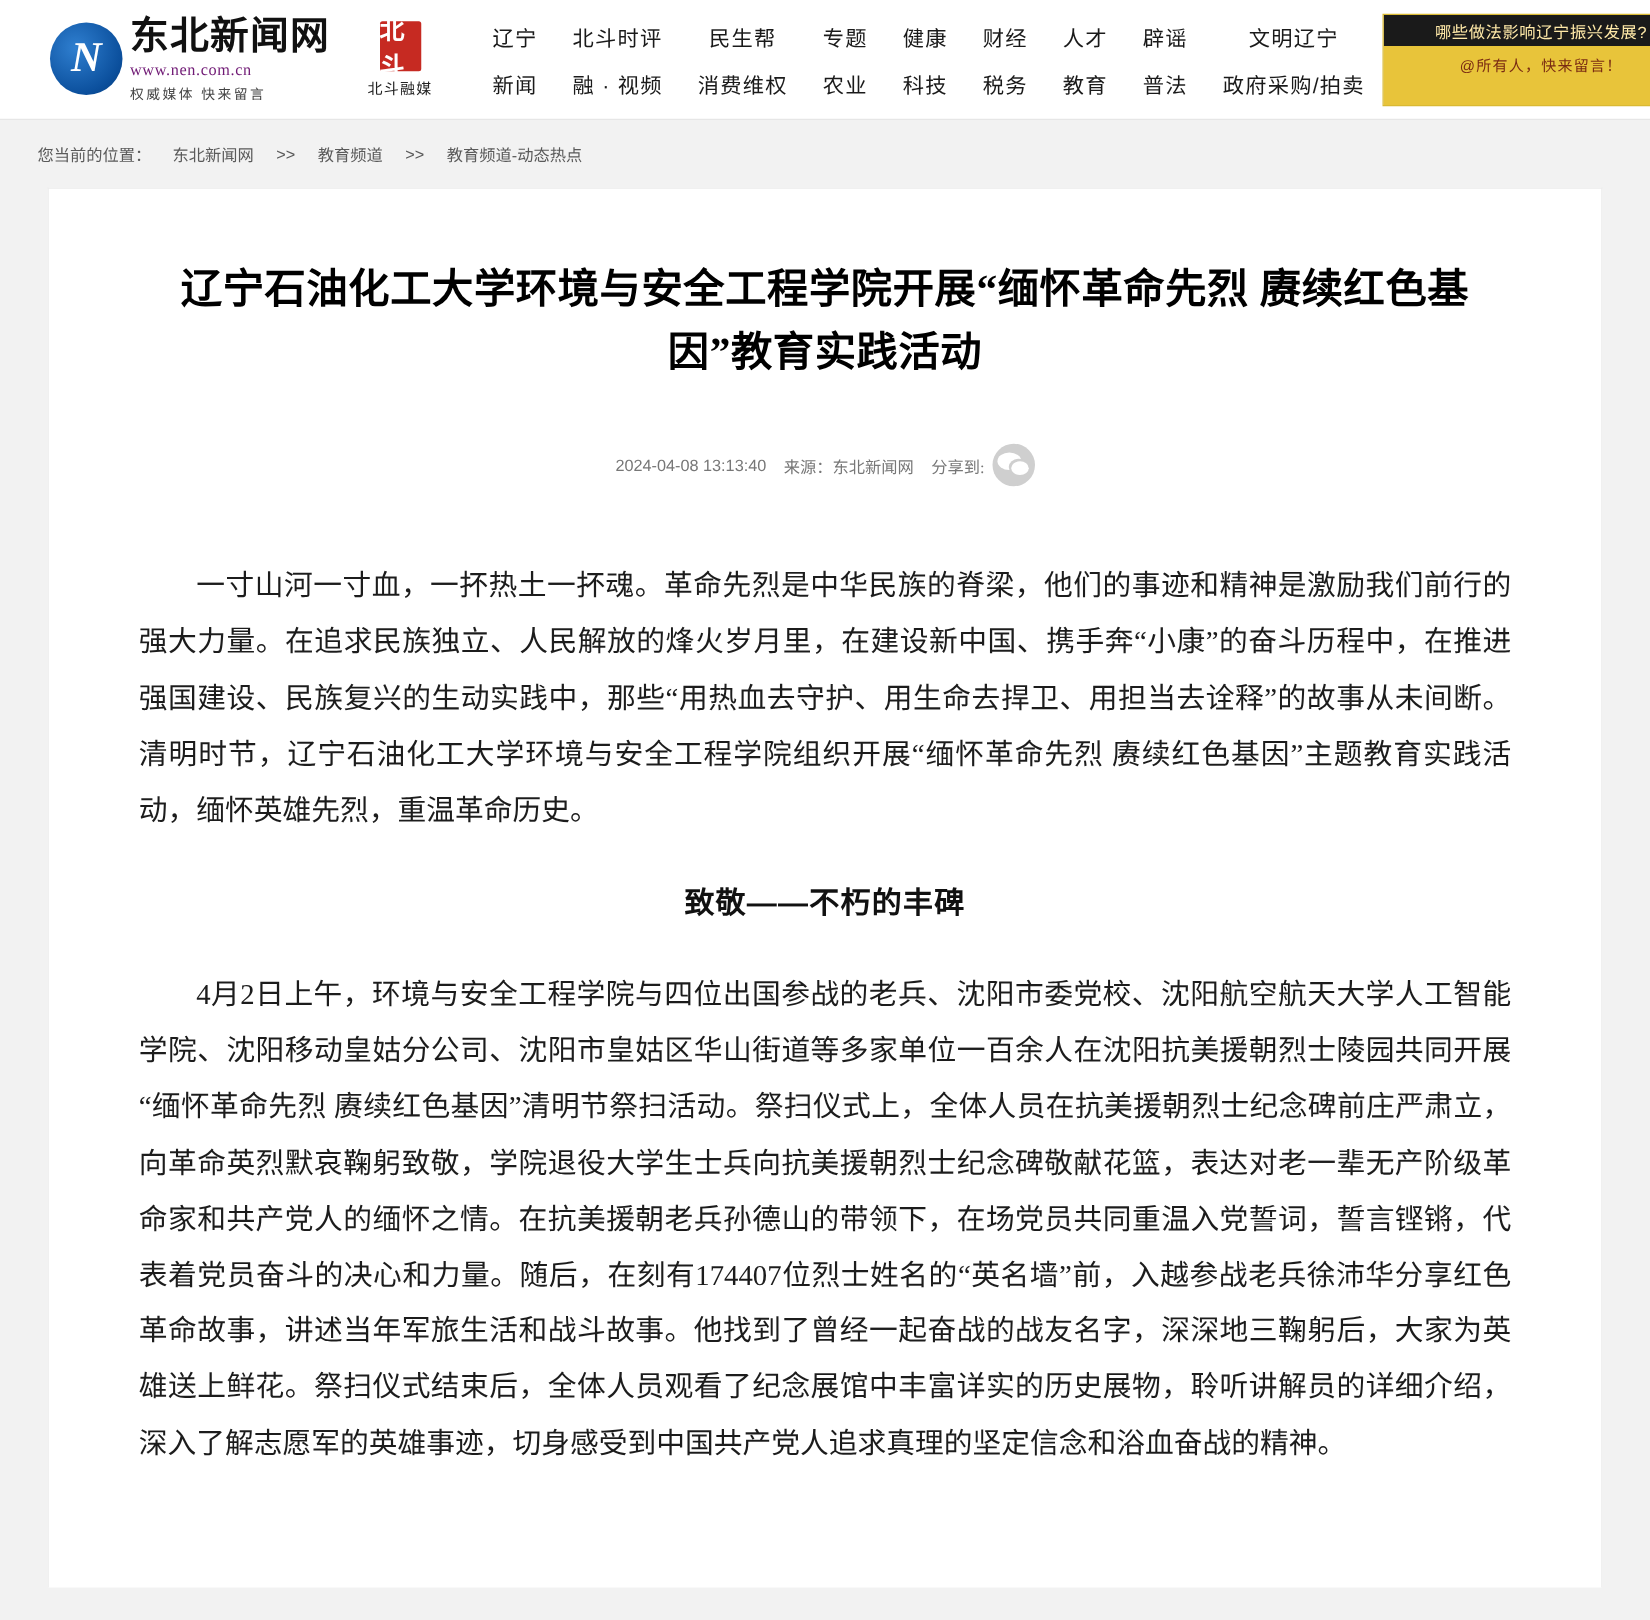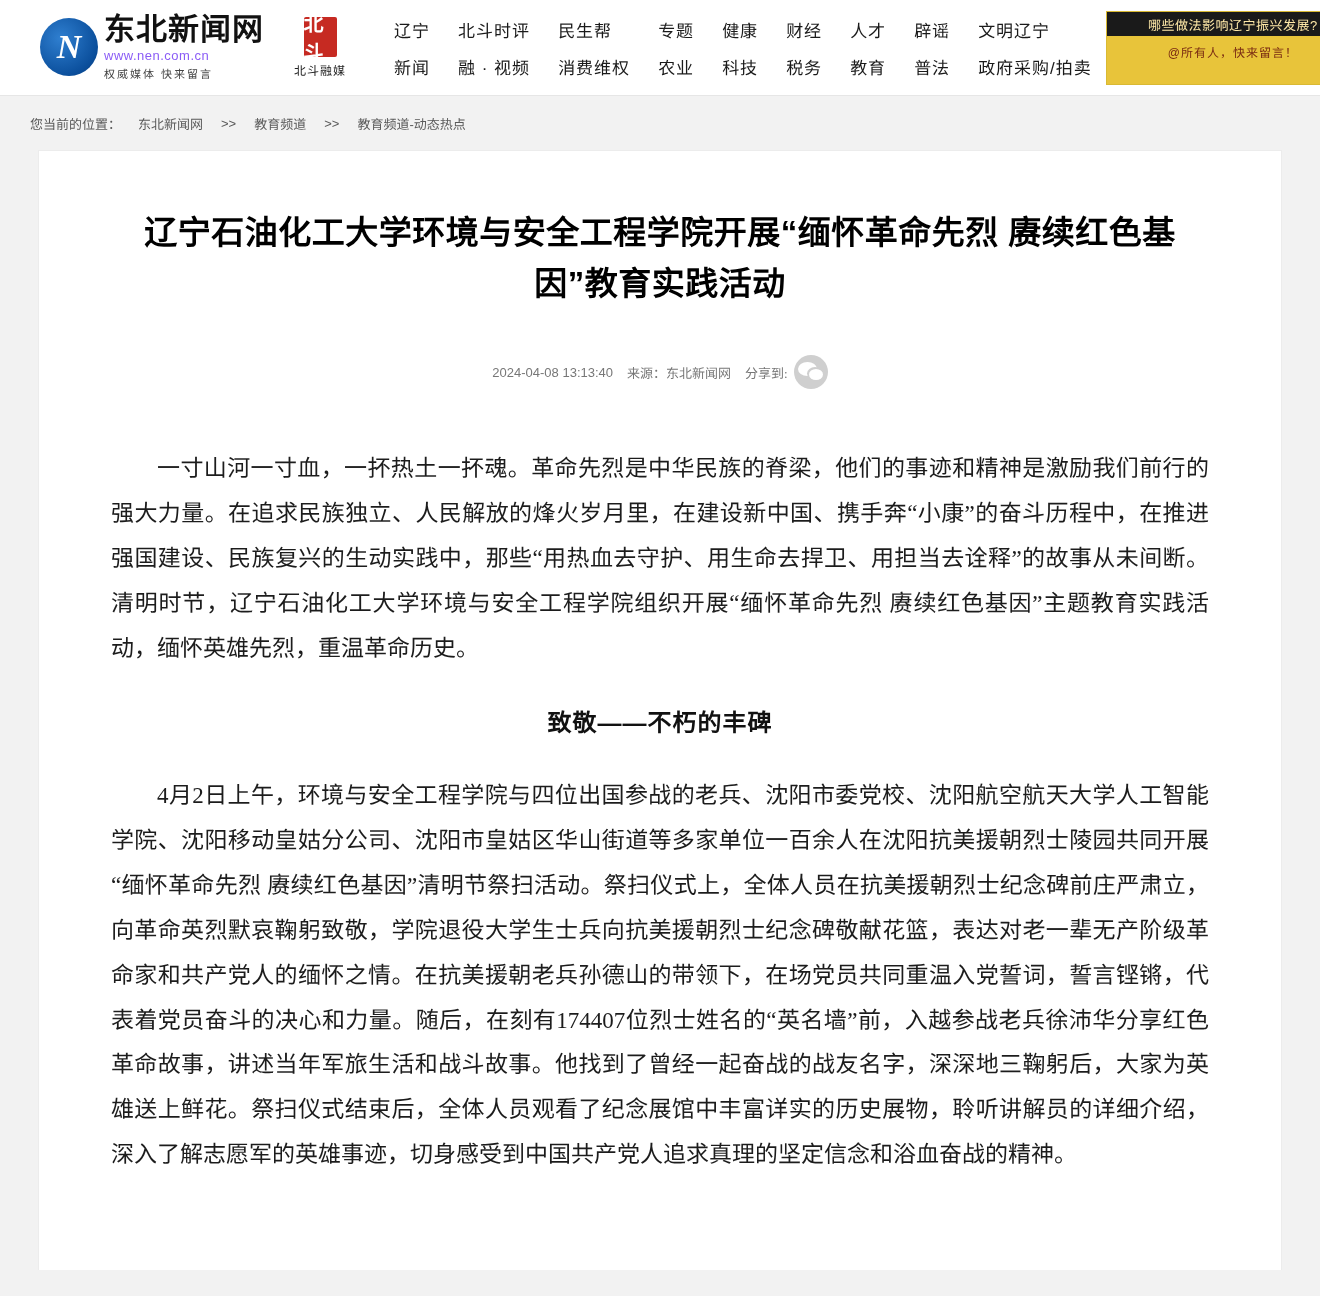--- a/index.html
+++ b/index.html
@@ -54,23 +54,24 @@
   .logo-text { display: flex; flex-direction: column; justify-content: center; }
   .logo-cn {
     font-size: 31px;
     font-weight: bold;
     color: #111;
     letter-spacing: 1px;
     line-height: 1.05;
   }
   .logo-url {
     font-size: 13px;
-    color: #8b5cf6;
+    color: #701a75;
     letter-spacing: 0.5px;
     margin-top: 2px;
+    font-family: Liberation Serif, serif;
   }
   .logo-slogan {
     font-size: 11px;
     color: #444;
     letter-spacing: 2px;
     margin-top: 2px;
   }
   .logo-divider {
     width: 1px;
     height: 62px;
@@ -101,20 +102,21 @@
   .nav {
     flex: 1 1 auto;
     display: flex;
     align-items: center;
     padding-left: 34px;
     gap: 0px;
   }
   .nav-col {
     display: flex;
     flex-direction: column;
+    align-items: center;
     padding: 0 14px;
     gap: 12px;
   }
   .nav-item {
     font-size: 17px;
     color: #1a1a1a;
     white-space: nowrap;
     letter-spacing: 1px;
     cursor: pointer;
   }
@@ -167,21 +169,21 @@
   
   .article-wrap {
     background: #ffffff;
     margin: 0 38px;
     min-height: 1120px;
     padding: 56px 72px 40px 72px;
     border: 1px solid #ececec;
     border-bottom: none;
   }
   .article-title {
-    font-family: Liberation Sans, sans-serif;
+    font-family: Liberation Serif, serif;
     font-weight: bold;
     font-size: 33px;
     line-height: 1.55;
     color: #000;
     text-align: center;
     letter-spacing: 0.5px;
     margin: 0 auto 46px auto;
     max-width: 1060px;
   }
   .meta {

